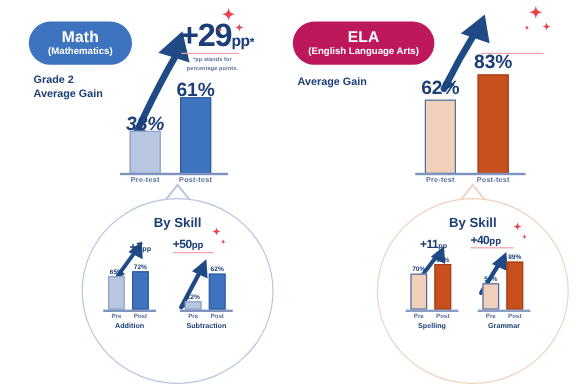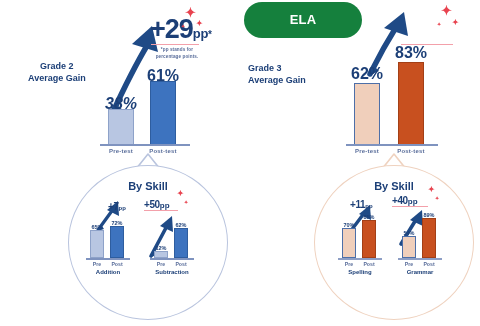--- a/index.html
+++ b/index.html
@@ -101,22 +101,26 @@
 
   svg{display:block;overflow:visible;}
 </style>
 </head>
 <body>
 
 <div id="canvas">
 
   <div class="abs" style="left:0;top:0;width:240px;height:326px;">
 
-
-    <div class="grade-line abs" style="left:28px;top:60px;text-align:center;">
+    <div class="badge abs" style="left:24px;top:18px;width:86px;height:36px;background:#3d73bf;">
+      <span class="b-title">Math</span>
+      <span class="b-sub">(Mathematics)</span>
+    </div>
+
+    <div class="grade-line abs" style="left:28px;top:60px;">
       <div>Grade 2</div>
       <div>Average Gain</div>
     </div>
 
     <svg class="abs" width="70" height="100" style="left:102px;top:22px;">
       <path d="M10,92 C22,66 34,42 46,22" stroke="#1f4a86" stroke-width="5.5" fill="none" stroke-linecap="round"></path>
       <path d="M10,92 C20,70 30,50 40,30" stroke="#1f4a86" stroke-width="9" fill="none" stroke-linecap="round" opacity="0"></path>
       <polygon points="50,4 56,30 30,22" fill="#1f4a86"></polygon>
       <polygon points="10,93 16,84 21,88" fill="#1f4a86"></polygon>
     </svg>
@@ -200,26 +204,26 @@
 
       <div class="axis" style="left:4px;top:58px;width:44px;"></div>
       <div class="mini-tick" style="left:4px;top:61px;width:22px;">Pre</div>
       <div class="mini-tick" style="left:24px;top:61px;width:22px;">Post</div>
       <div class="skill-name" style="left:0px;top:69px;width:52px;">Subtraction</div>
     </div>
   </div>
 
   <div class="abs" style="left:240px;top:0;width:240px;height:326px;">
 
-    <div class="badge abs" style="left:4px;top:2px;width:118px;height:36px;background:#15803d;">
+    <div class="badge abs" style="left:4px;top:18px;width:118px;height:36px;background:#be185d;">
       <span class="b-title">ELA</span>
+      <span class="b-sub">(English Language Arts)</span>
     </div>
 
     <div class="grade-line abs" style="left:8px;top:62px;">
-      <div>Grade 3</div>
       <div>Average Gain</div>
     </div>
 
     <svg class="abs" width="60" height="70" style="left:122px;top:12px;">
       <path d="M8,62 C16,46 26,28 36,12" stroke="#1f4a86" stroke-width="5.5" fill="none" stroke-linecap="round"></path>
       <polygon points="42,0 46,24 22,16" fill="#1f4a86"></polygon>
       <polygon points="8,63 13,55 17,59" fill="#1f4a86"></polygon>
     </svg>
 
     <div class="abs" style="left:104px;top:40px;width:100px;height:105px;">

